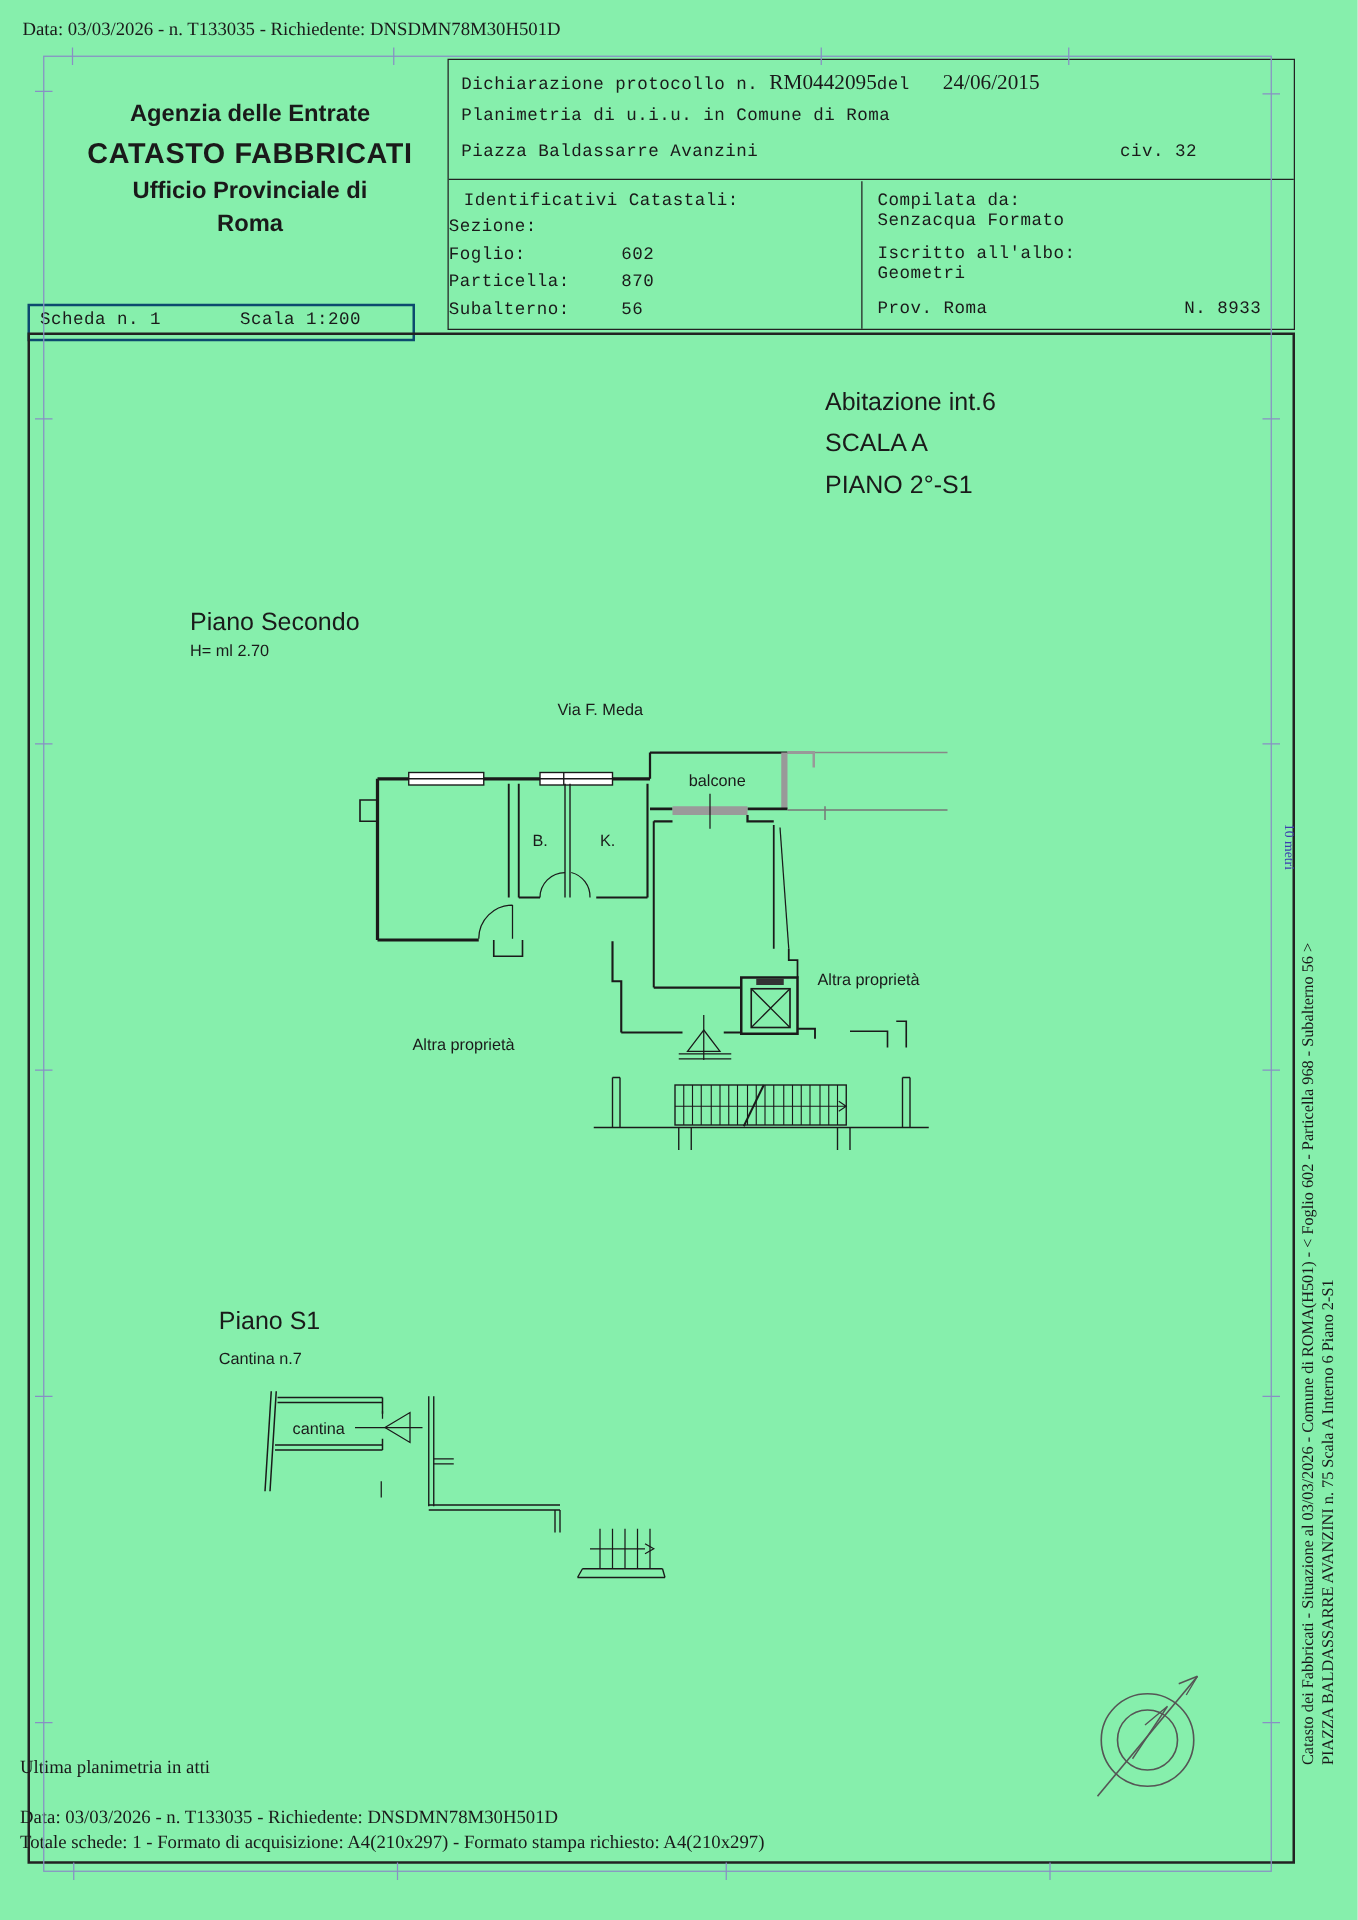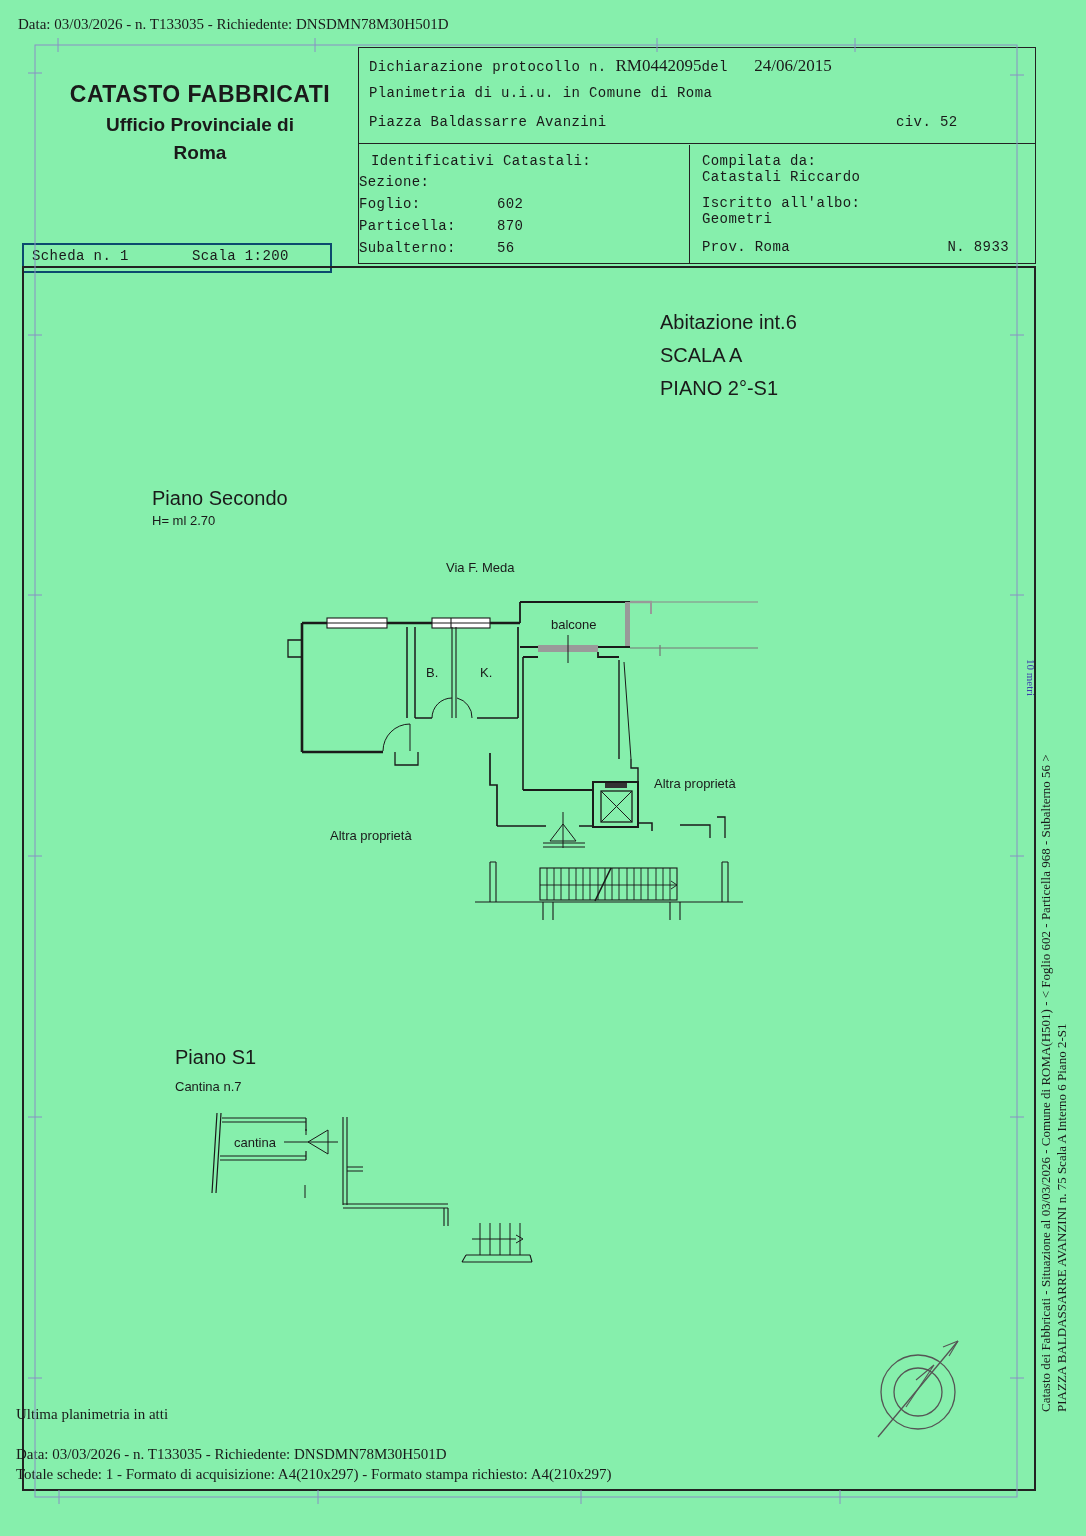--- a/index.html
+++ b/index.html
@@ -41,35 +41,36 @@
   svg text{font-family:"Liberation Sans",sans-serif;fill:#1a1a1a;}
 </style>
 </head>
 <body>
 
 <div class="page">
 
   <div class="abs serif toptext" style="left:18px;top:16px;">Data: 03/03/2026 - n. T133035 - Richiedente: DNSDMN78M30H501D</div>
 
   <div class="abs sans agency" style="left:40px;top:78px;">
+    <div class="l1">Agenzia delle Entrate</div>
     <div class="l2">CATASTO FABBRICATI</div>
     <div class="l3">Ufficio Provinciale di</div>
     <div class="l4">Roma</div>
   </div>
 
   <div class="abs mono protobox">
     <div class="protorow1">
       <div class="ln" style="top:8px;">
         <span>Dichiarazione protocollo n.</span>
         <span class="protoserif">RM0442095</span><span>del</span>&nbsp;&nbsp;
         <span class="protoserif">24/06/2015</span>
       </div>
       <div class="ln" style="top:37px;">Planimetria di u.i.u. in Comune di Roma</div>
       <div class="ln" style="top:66px;">Piazza Baldassarre Avanzini</div>
-      <div class="ln" style="left:537px;top:66px;">civ. 52</div>
+      <div class="ln" style="left:537px;top:66px;">civ. 32</div>
     </div>
     <div class="idbox">
       <div style="padding:8px 0 2px 12px;">Identificativi Catastali:</div>
       <div class="idrow">
         <div class="idlabel">Sezione:</div>
         <div class="idval"></div>
       </div>
       <div class="idrow">
         <div class="idlabel">Foglio:</div>
         <div class="idval">602</div>
@@ -78,21 +79,21 @@
         <div class="idlabel">Particella:</div>
         <div class="idval">870</div>
       </div>
       <div class="idrow">
         <div class="idlabel">Subalterno:</div>
         <div class="idval">56</div>
       </div>
     </div>
     <div class="compbox">
       <div>Compilata da:</div>
-      <div>Catastali Riccardo</div>
+      <div>Senzacqua Formato</div>
       <div style="height:10px;"></div>
       <div>Iscritto all'albo:</div>
       <div>Geometri</div>
       <div style="height:12px;"></div>
       <div style="display:flex;justify-content:space-between;">
         <span>Prov. Roma</span>
         <span>N. 8933</span>
       </div>
     </div>
   </div>

